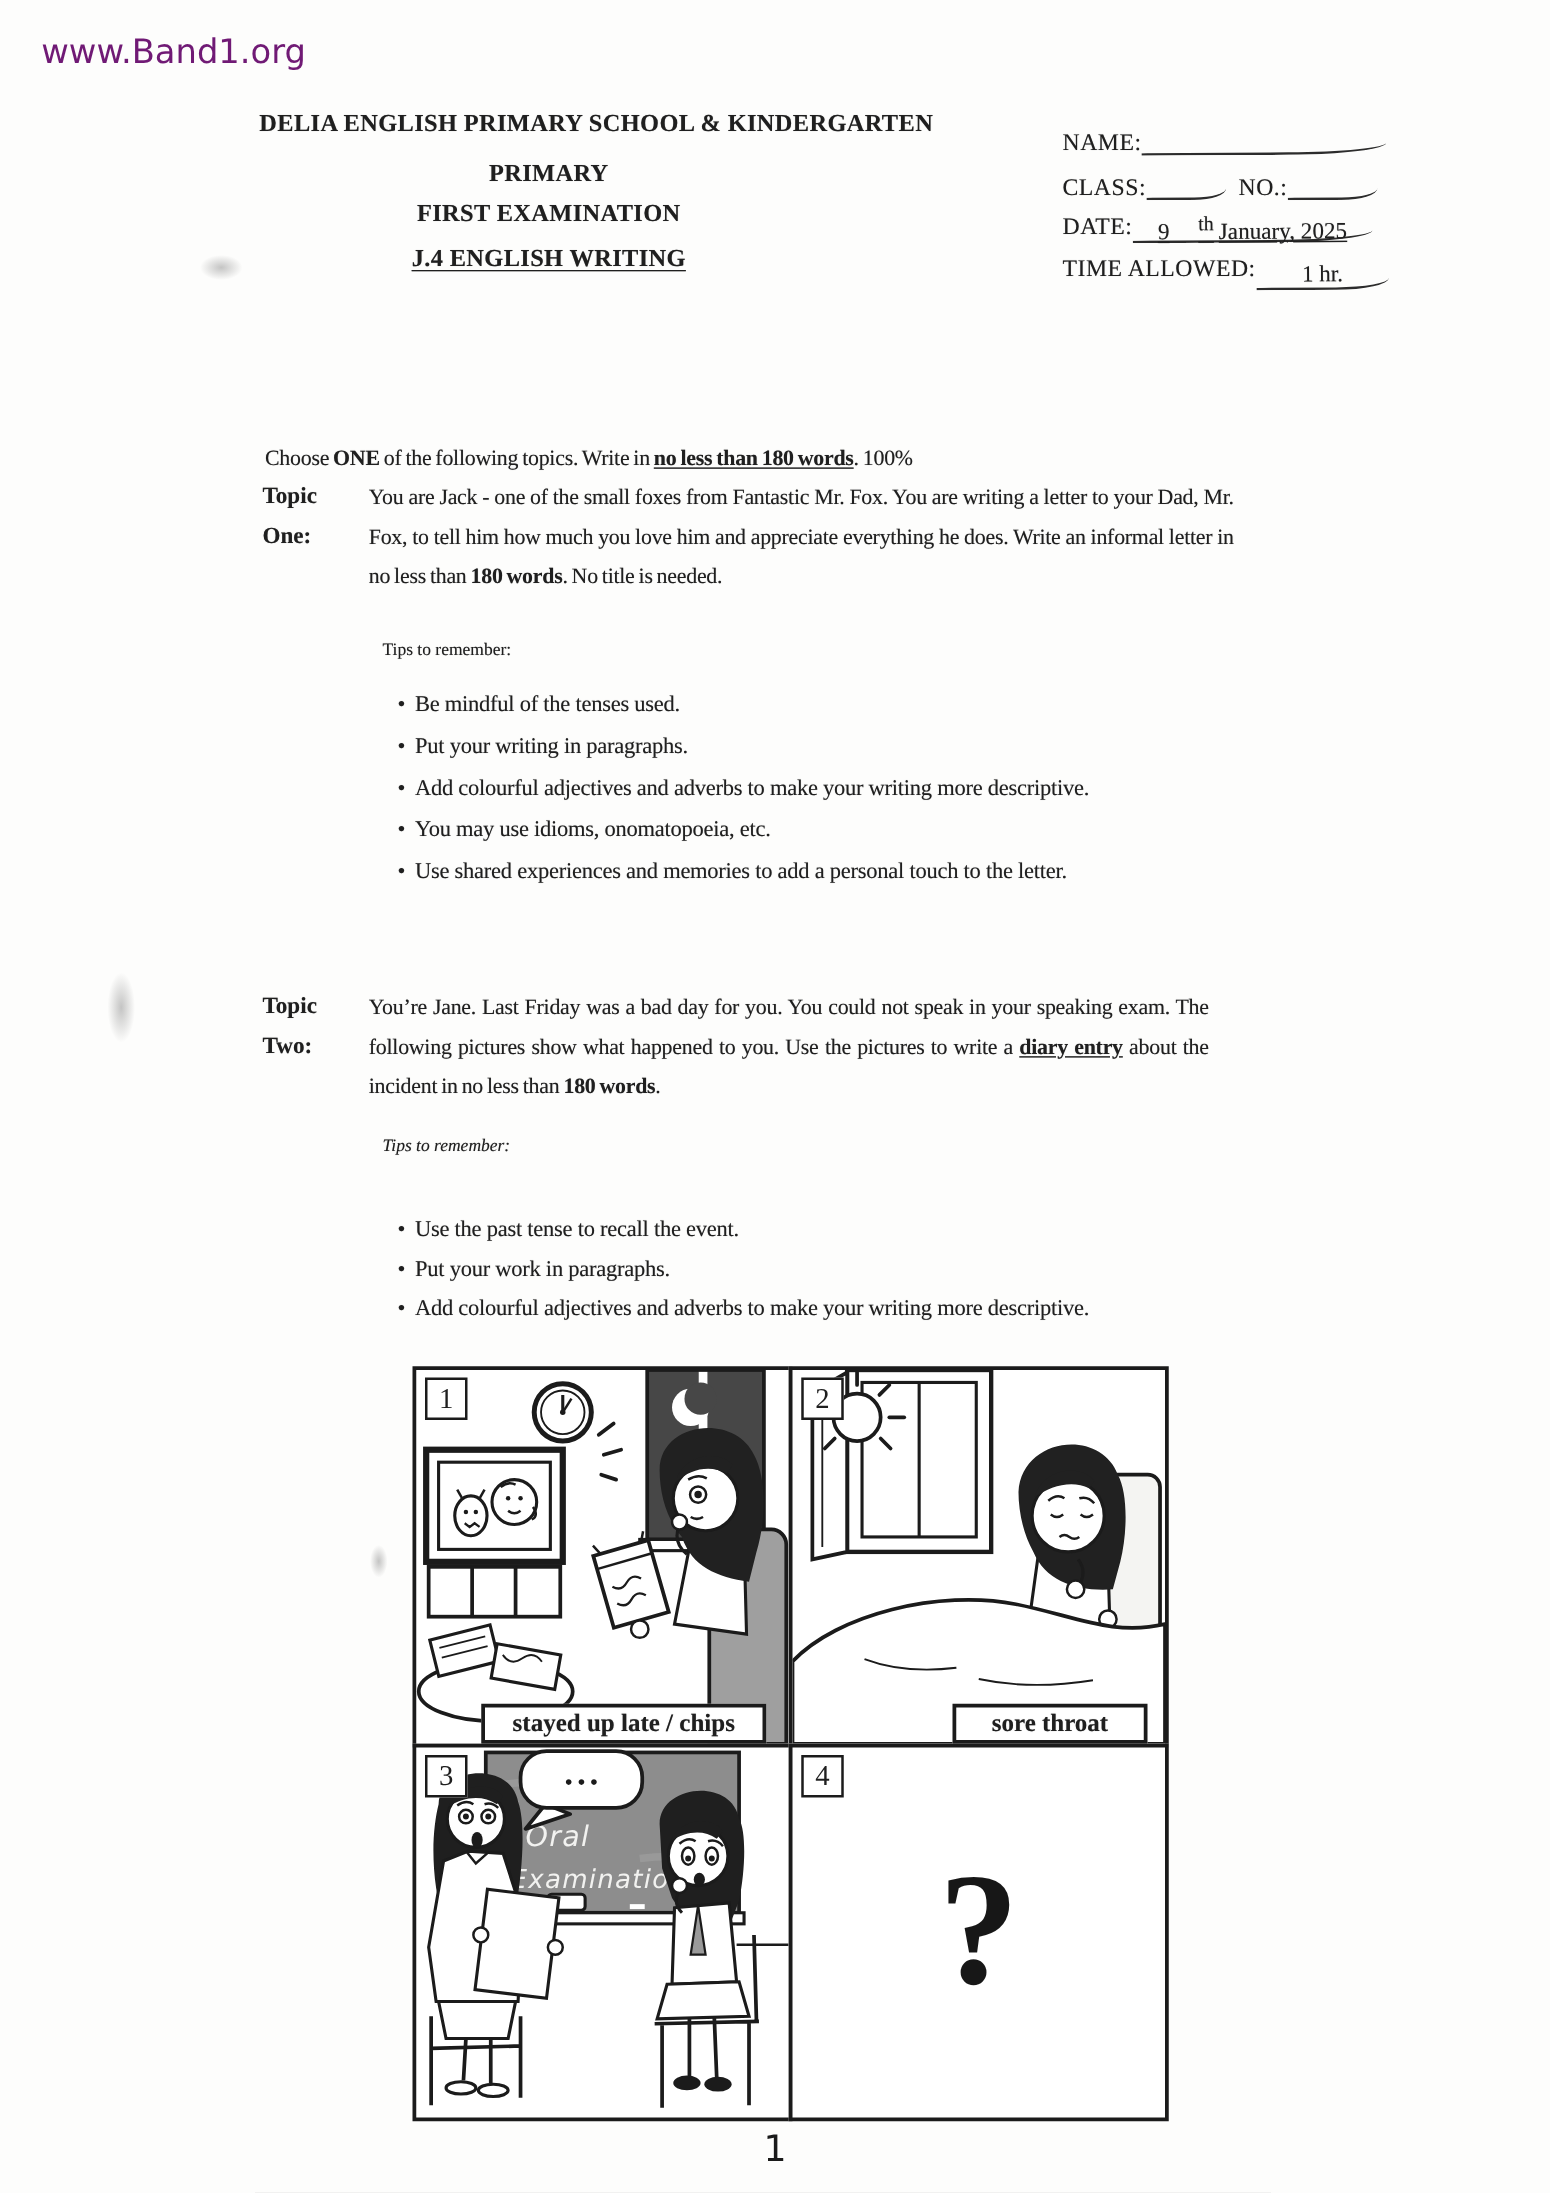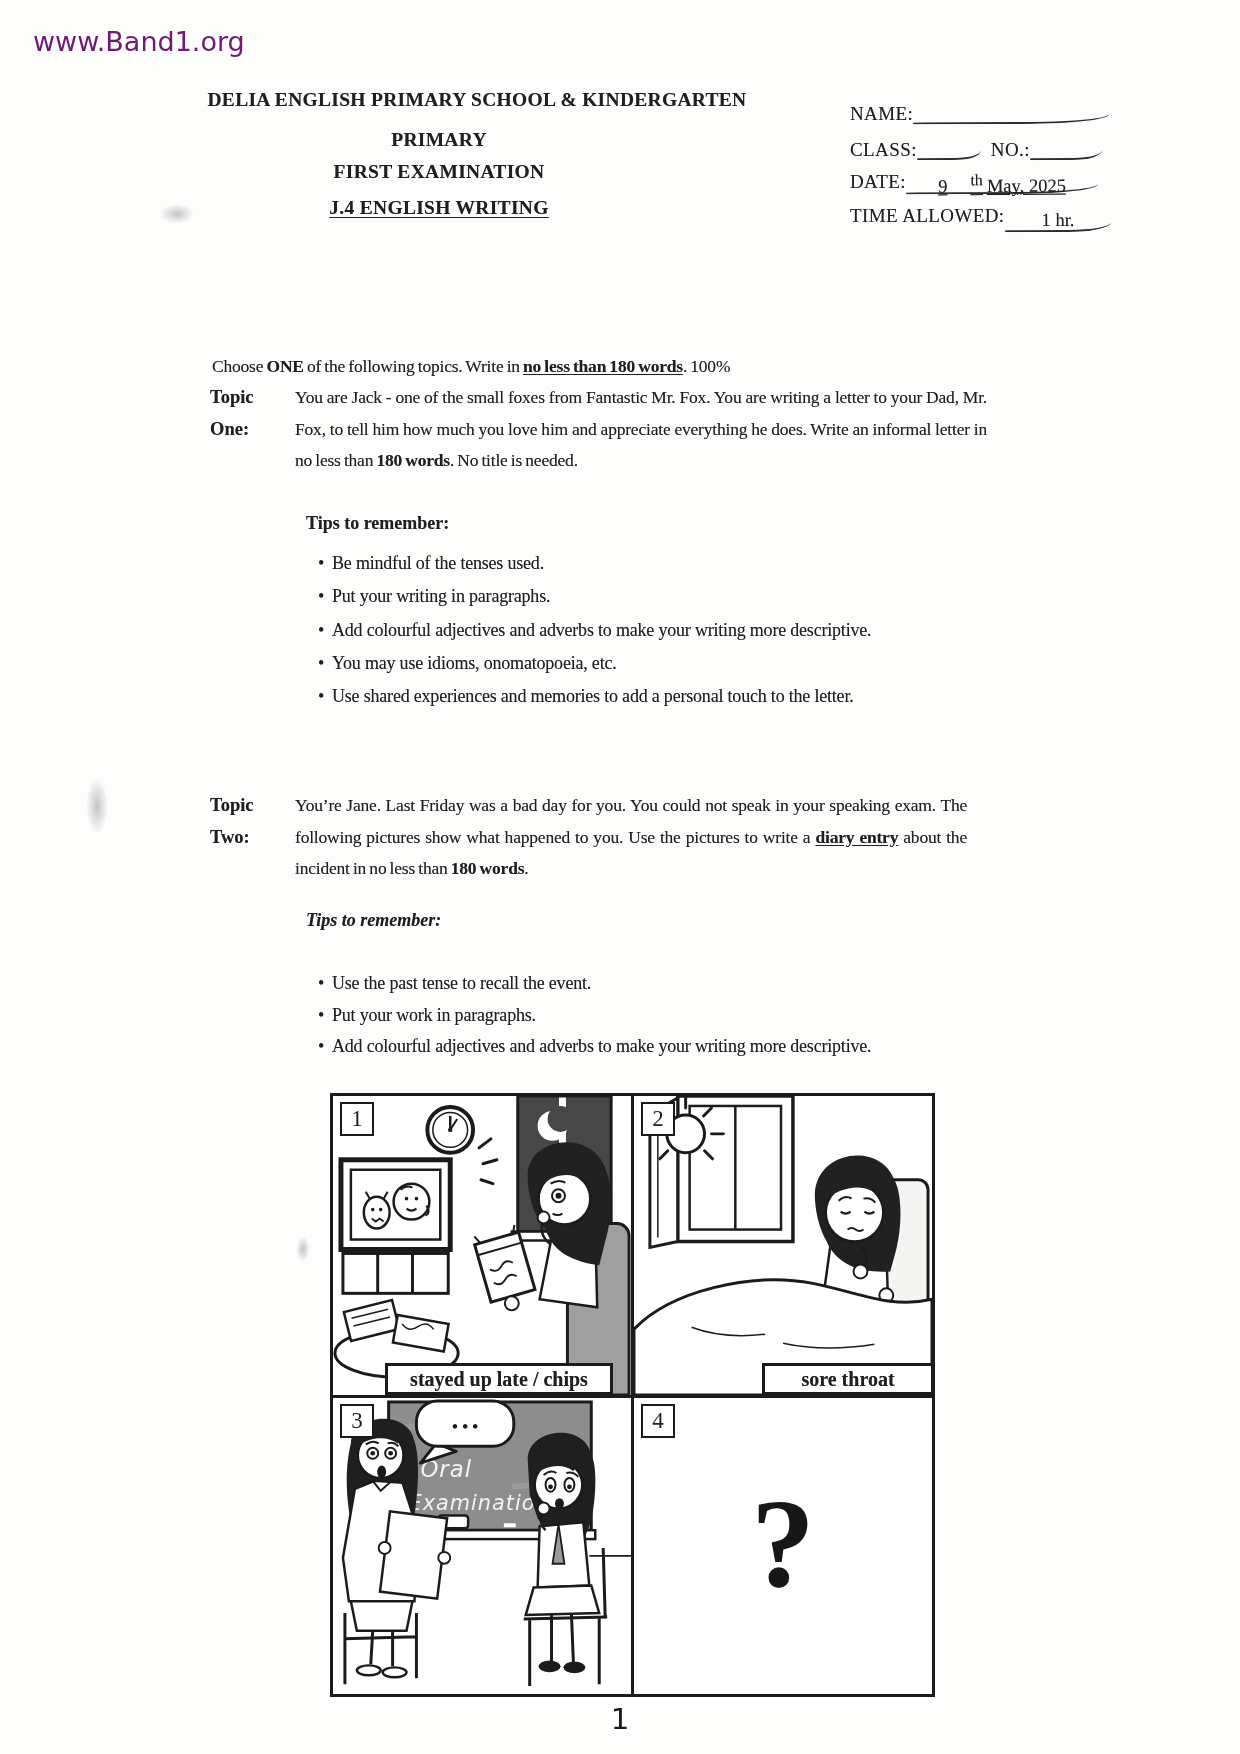--- a/index.html
+++ b/index.html
@@ -31,21 +31,21 @@
 
   
   .body-text { font-size:17.5px; letter-spacing:-0.2px; word-spacing:-1px; line-height:31.5px; }
   .just { text-align:justify; }
   .b { font-weight:bold; }
   .u { text-decoration:underline; text-underline-offset:2px; }
   .i { font-style:italic; }
 
   .topic-label { font-weight:bold; font-size:18.5px; line-height:31.5px; }
 
-  .tips-title { font-weight:bold; font-size:18px; }
+  .tips-title { font-weight:normal; font-size:14px; }
   .tips-title.it { font-style:italic; }
   ul.tips { list-style:none; margin:0; padding:0; font-size:18px; letter-spacing:-0.2px; }
   ul.tips li { position:relative; padding-left:14px; }
   ul.tips li::before { content:"\2022"; position:absolute; left:0; top:0; font-size:18px; }
   ul.tips.t1 li { line-height:33.3px; }
   ul.tips.t2 li { line-height:31.7px; }
 
   
   .comic { left:330px; top:1093px; width:605px; height:604px; }
   .panel { position:absolute; background:#fff; border:3px solid #1b1b1b; box-sizing:border-box; }
@@ -82,21 +82,21 @@
   <div class="abs head-line ink" style="left:177px; top:161px; width:524px;">FIRST EXAMINATION</div>
   <div class="abs head-line head-underline ink" style="left:177px; top:197px; width:524px;">J.4 ENGLISH WRITING</div>
 
   <div class="abs field-row ink" style="left:850px; top:101px; width:290px;">
     <span class="lbl">NAME:</span><span class="fill-line" style="width:196px;"></span>
   </div>
   <div class="abs field-row ink" style="left:850px; top:137px; width:290px;">
     <span class="lbl">CLASS:</span><span class="fill-line" style="width:64px;"></span><span class="lbl" style="margin-left:10px;">NO.:</span><span class="fill-line" style="width:72px;"></span>
   </div>
   <div class="abs field-row ink" style="left:850px; top:171px; width:290px;">
-    <span class="lbl">DATE:</span><span class="fill-line" style="width:192px;"><span class="val u"><span>9</span><sup>th</sup><span style="margin-left:4px;">May, 2025</span></span></span>
+    <span class="lbl">DATE:</span><span class="fill-line" style="width:192px;"><span class="val u"><span>9</span><sup>th</sup><span style="margin-left:4px;">January, 2025</span></span></span>
   </div>
   <div class="abs field-row ink" style="left:850px; top:205px; width:290px;">
     <span class="lbl">TIME ALLOWED:</span><span class="fill-line" style="width:106px;"><span class="val">1 hr.</span></span>
   </div>
 
   <div class="abs body-text ink" style="left:212px; top:303px; width:720px;margin-top:48px;">
     <span>Choose </span><span class="b">ONE</span><span> of the following topics. Write in </span><span class="b u">no less than 180 words</span><span>. 100%</span>
   </div>
 
   <div class="abs topic-label ink" style="left:210px; top:382px;">
@@ -253,21 +253,21 @@
           <path d="M230,152 q8,10 0,22" fill="none" stroke="#1b1b1b" stroke-width="2.5"></path>
           <circle cx="228" cy="176" r="7" fill="#ffffff" stroke="#1b1b1b" stroke-width="2"></circle>
           <circle cx="254" cy="200" r="7" fill="#ffffff" stroke="#1b1b1b" stroke-width="2"></circle>
         </g>
         <g>
           <path d="M0,234 C 36,196 118,176 180,188 C 226,197 258,214 300,204 L300,300 L0,300 Z" fill="#ffffff" stroke="#1b1b1b" stroke-width="3"></path>
           <path d="M58,232 q32,12 74,7" fill="none" stroke="#1b1b1b" stroke-width="1.5"></path>
           <path d="M150,248 q42,9 92,1" fill="none" stroke="#1b1b1b" stroke-width="1.5"></path>
         </g>
       </svg>
-      <div class="caption" style="left:128px; top:267px; width:172px; height:32px;">sore throat</div>
+      <div class="caption" style="left:128px; top:267px; width:156px; height:32px;">sore throat</div>
     </div>
 
     <div class="panel" style="left:0; top:302px; width:304px; height:302px;">
       <div class="panel-num">3</div>
       <svg viewBox="0 0 300 300" preserveAspectRatio="none">
         <g>
           <rect x="56" y="4" width="204" height="130" fill="#8d8d8d" stroke="#1b1b1b" stroke-width="3"></rect>
           <path d="M70,30 q40,-6 80,2 M180,90 q30,-4 60,2" stroke="#a6a6a6" stroke-width="6" fill="none" opacity=".5"></path>
           <rect x="50" y="134" width="214" height="9" fill="#ffffff" stroke="#1b1b1b" stroke-width="2.5"></rect>
           <rect x="106" y="119" width="30" height="13" rx="3" fill="#ffffff" stroke="#1b1b1b" stroke-width="2.5"></rect>

